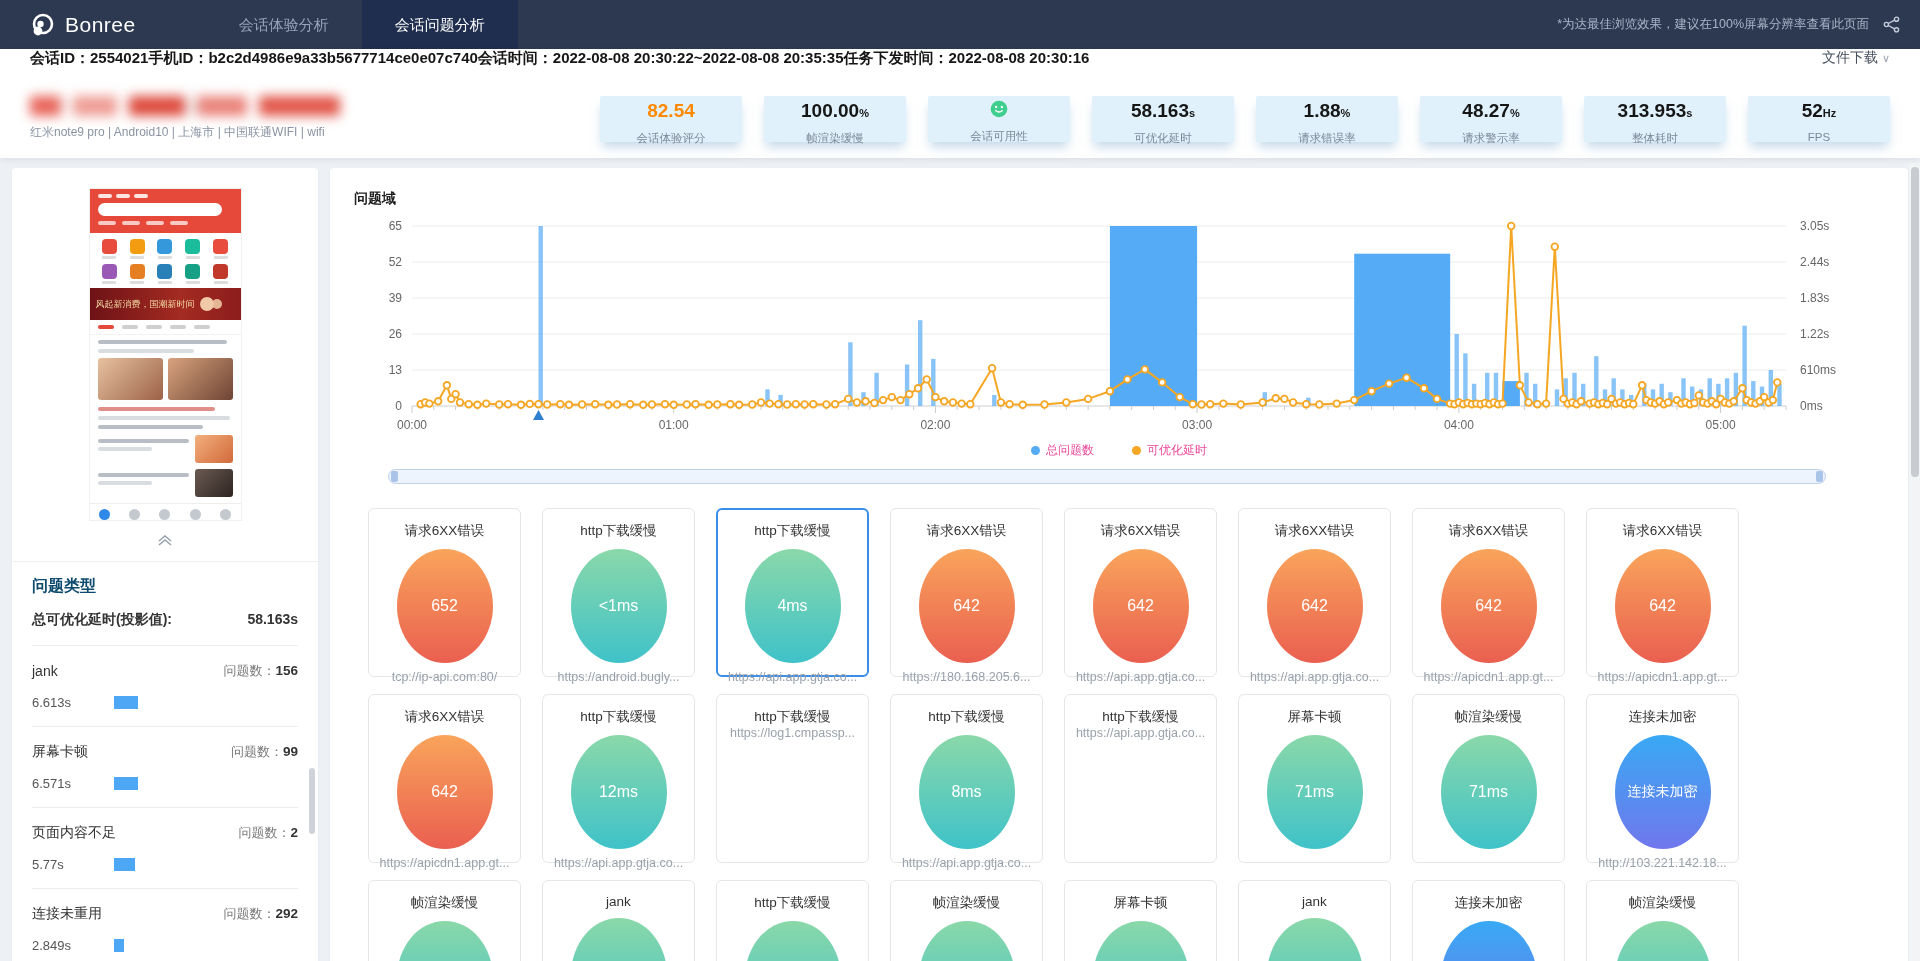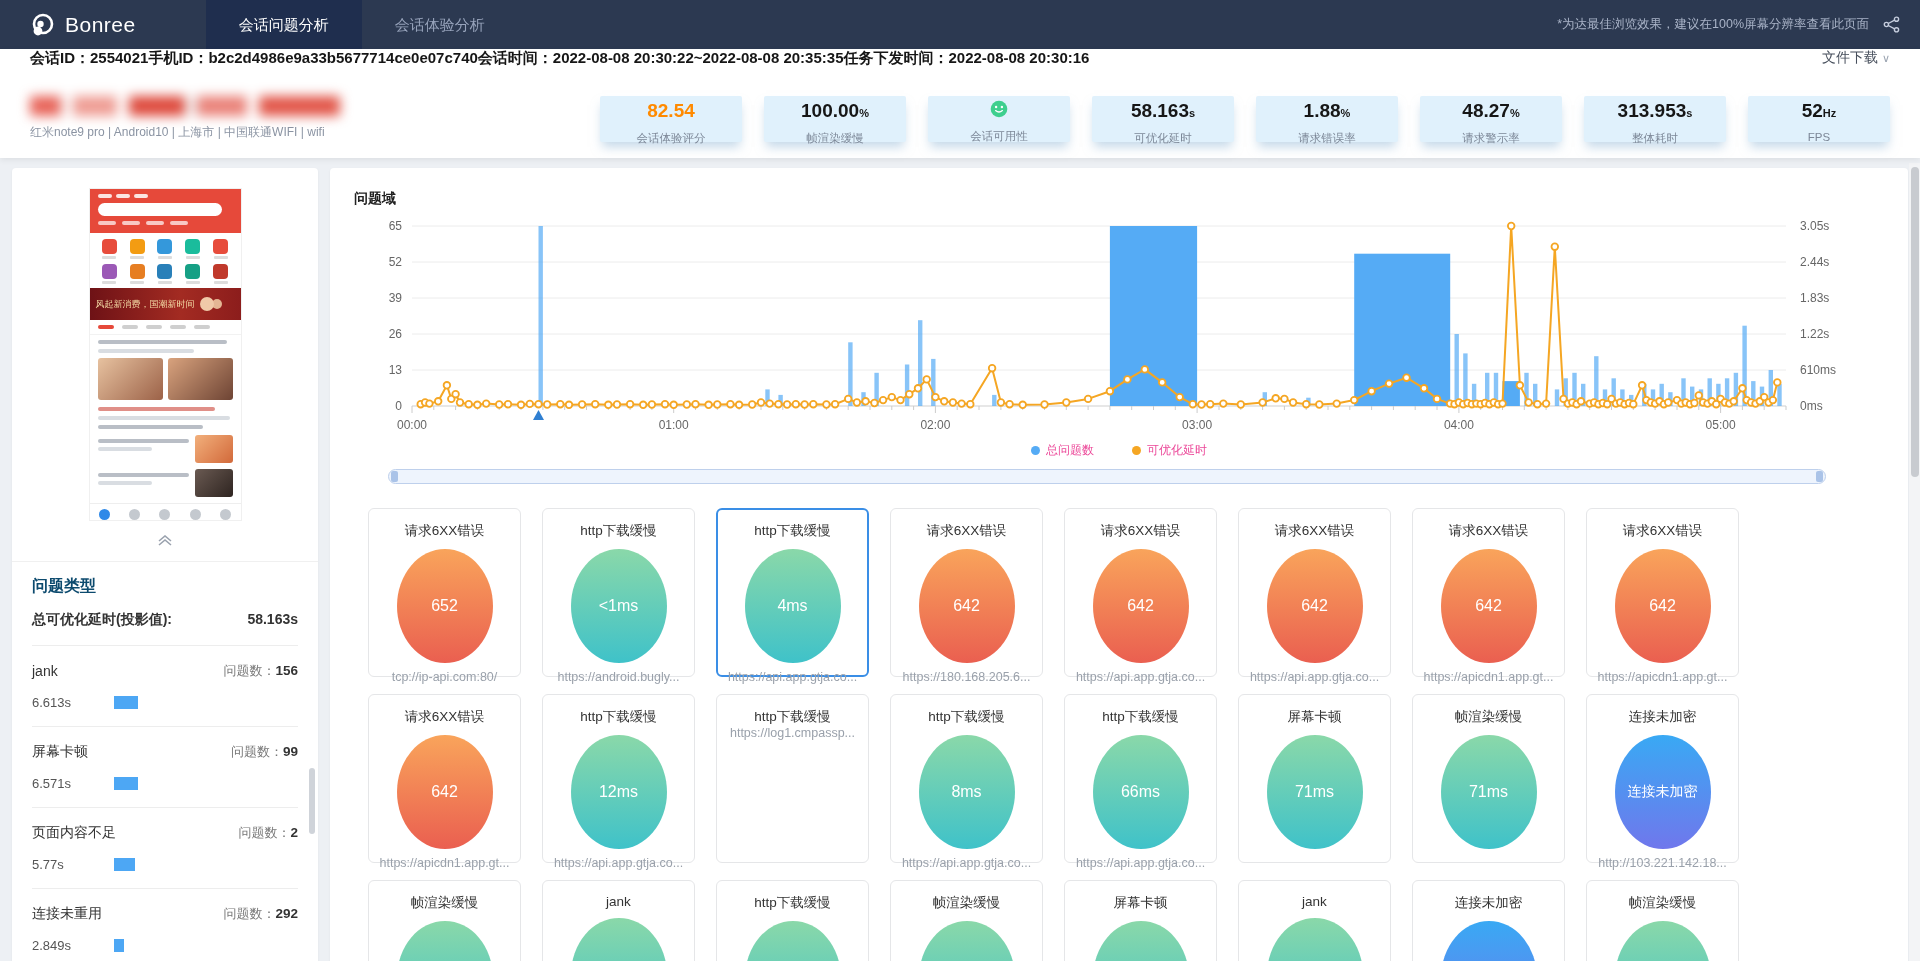--- a/index.html
+++ b/index.html
@@ -124,22 +124,22 @@
   <div class="brand">
     <span style="display:inline-flex;">
       <svg width="26" height="26" viewBox="0 0 26 26">
         <circle cx="13" cy="12" r="9" fill="none" stroke="#fff" stroke-width="2.6"></circle>
         <circle cx="8" cy="19" r="4.4" fill="#fff"></circle>
         <circle cx="10.5" cy="12" r="3.2" fill="#fff"></circle>
       </svg>
     </span>
     <span>Bonree</span>
   </div>
+  <div class="nav-tab">会话体验分析</div>
   <div class="nav-tab active">会话问题分析</div>
-  <div class="nav-tab">会话体验分析</div>
   <div class="nav-right">
     <span class="nav-note">*为达最佳浏览效果，建议在100%屏幕分辨率查看此页面</span>
     <span style="display:inline-flex;cursor:pointer;">
       <svg width="17" height="17" viewBox="0 0 17 17">
         <circle cx="13.5" cy="3.2" r="2.1" fill="none" stroke="#c6cede" stroke-width="1.4"></circle>
         <circle cx="3.4" cy="8.5" r="2.1" fill="none" stroke="#c6cede" stroke-width="1.4"></circle>
         <circle cx="13.5" cy="13.8" r="2.1" fill="none" stroke="#c6cede" stroke-width="1.4"></circle>
         <line x1="5.3" y1="7.5" x2="11.6" y2="4.2" stroke="#c6cede" stroke-width="1.4"></line>
         <line x1="5.3" y1="9.5" x2="11.6" y2="12.8" stroke="#c6cede" stroke-width="1.4"></line>
       </svg>
@@ -731,21 +731,20 @@
         <div class="card-title">http下载缓慢</div>
         <div class="card-url">https://log1.cmpassp...</div>
       </div>
       <div class="issue-card">
         <div class="card-title">http下载缓慢</div>
         <div class="bubble teal">8ms</div>
         <div class="card-url">https://api.app.gtja.co...</div>
       </div>
       <div class="issue-card">
         <div class="card-title">http下载缓慢</div>
-        <div class="bubble teal">66ms</div>
         <div class="card-url">https://api.app.gtja.co...</div>
       </div>
       <div class="issue-card">
         <div class="card-title">屏幕卡顿</div>
         <div class="bubble teal">71ms</div>
         <div class="card-url"></div>
       </div>
       <div class="issue-card">
         <div class="card-title">帧渲染缓慢</div>
         <div class="bubble teal">71ms</div>

